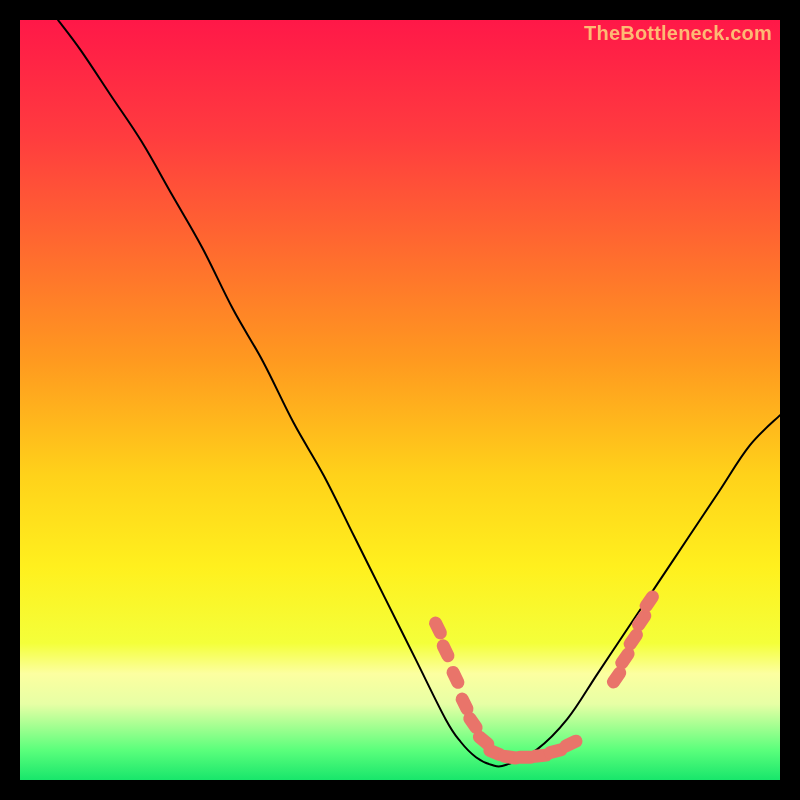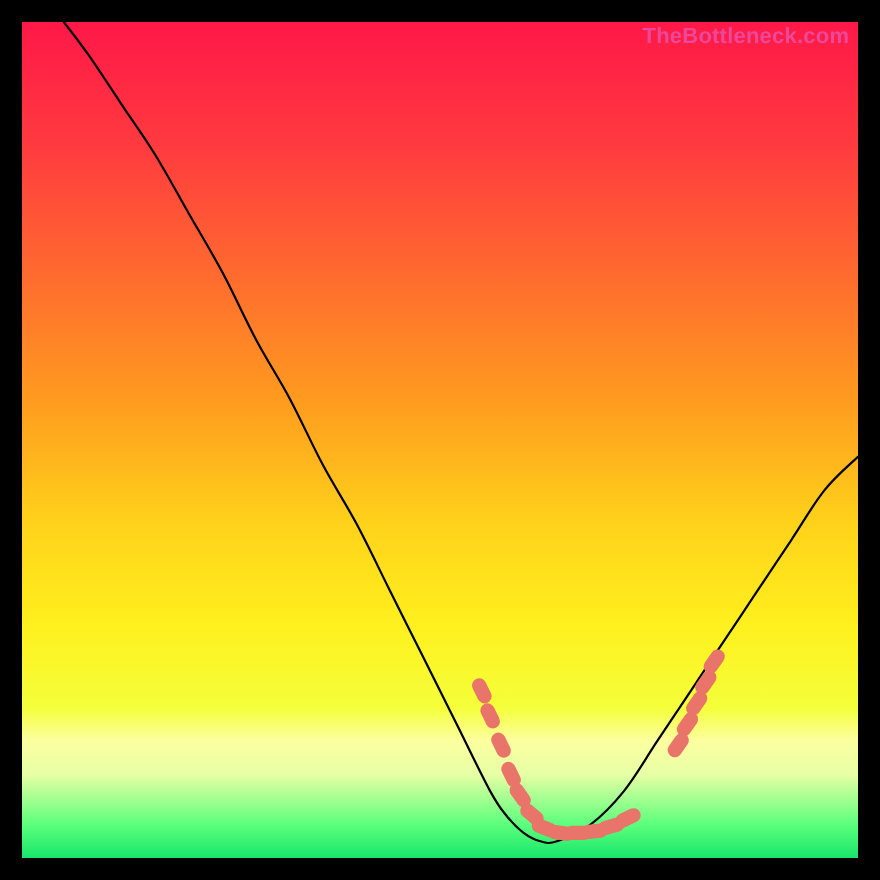--- a/index.html
+++ b/index.html
@@ -18,21 +18,21 @@
     height: 760px;
     overflow: hidden;
   }
   .watermark {
     position: absolute;
     top: 2px;
     right: 8px;
     font-family: Arial, Helvetica, sans-serif;
     font-size: 20px;
     font-weight: bold;
-    color: #ec4899;
+    color: #fdba74;
     letter-spacing: 0.2px;
     z-index: 10;
   }
   svg { display: block; }
 </style>
 </head>
 <body>
 
 <div class="frame">
   <div class="plot-area">

